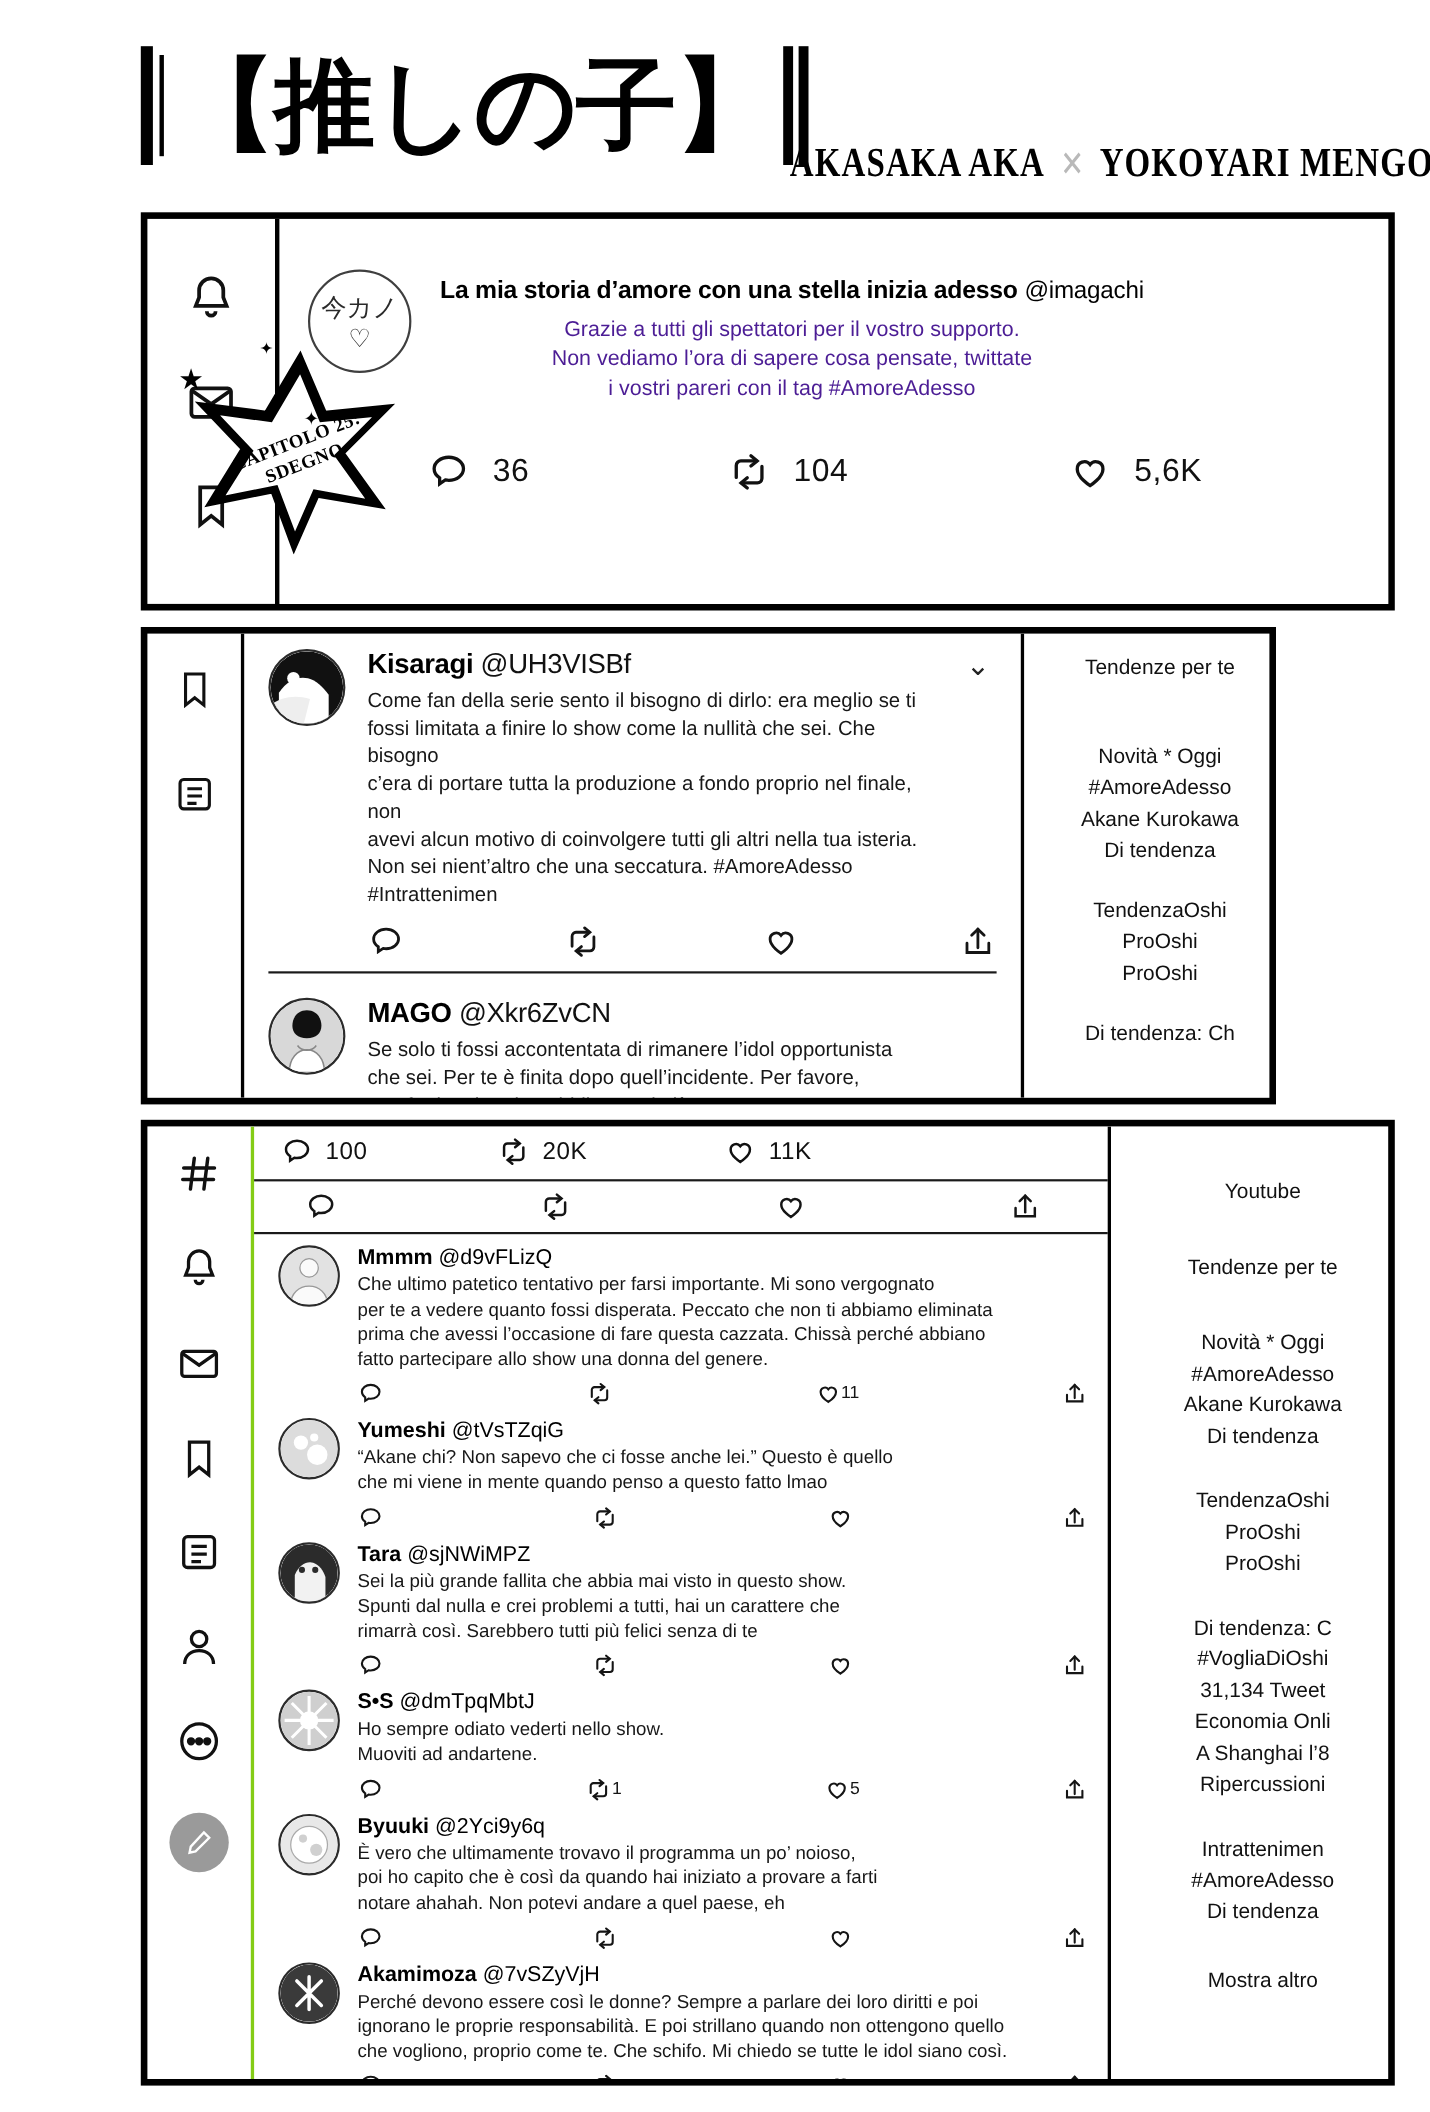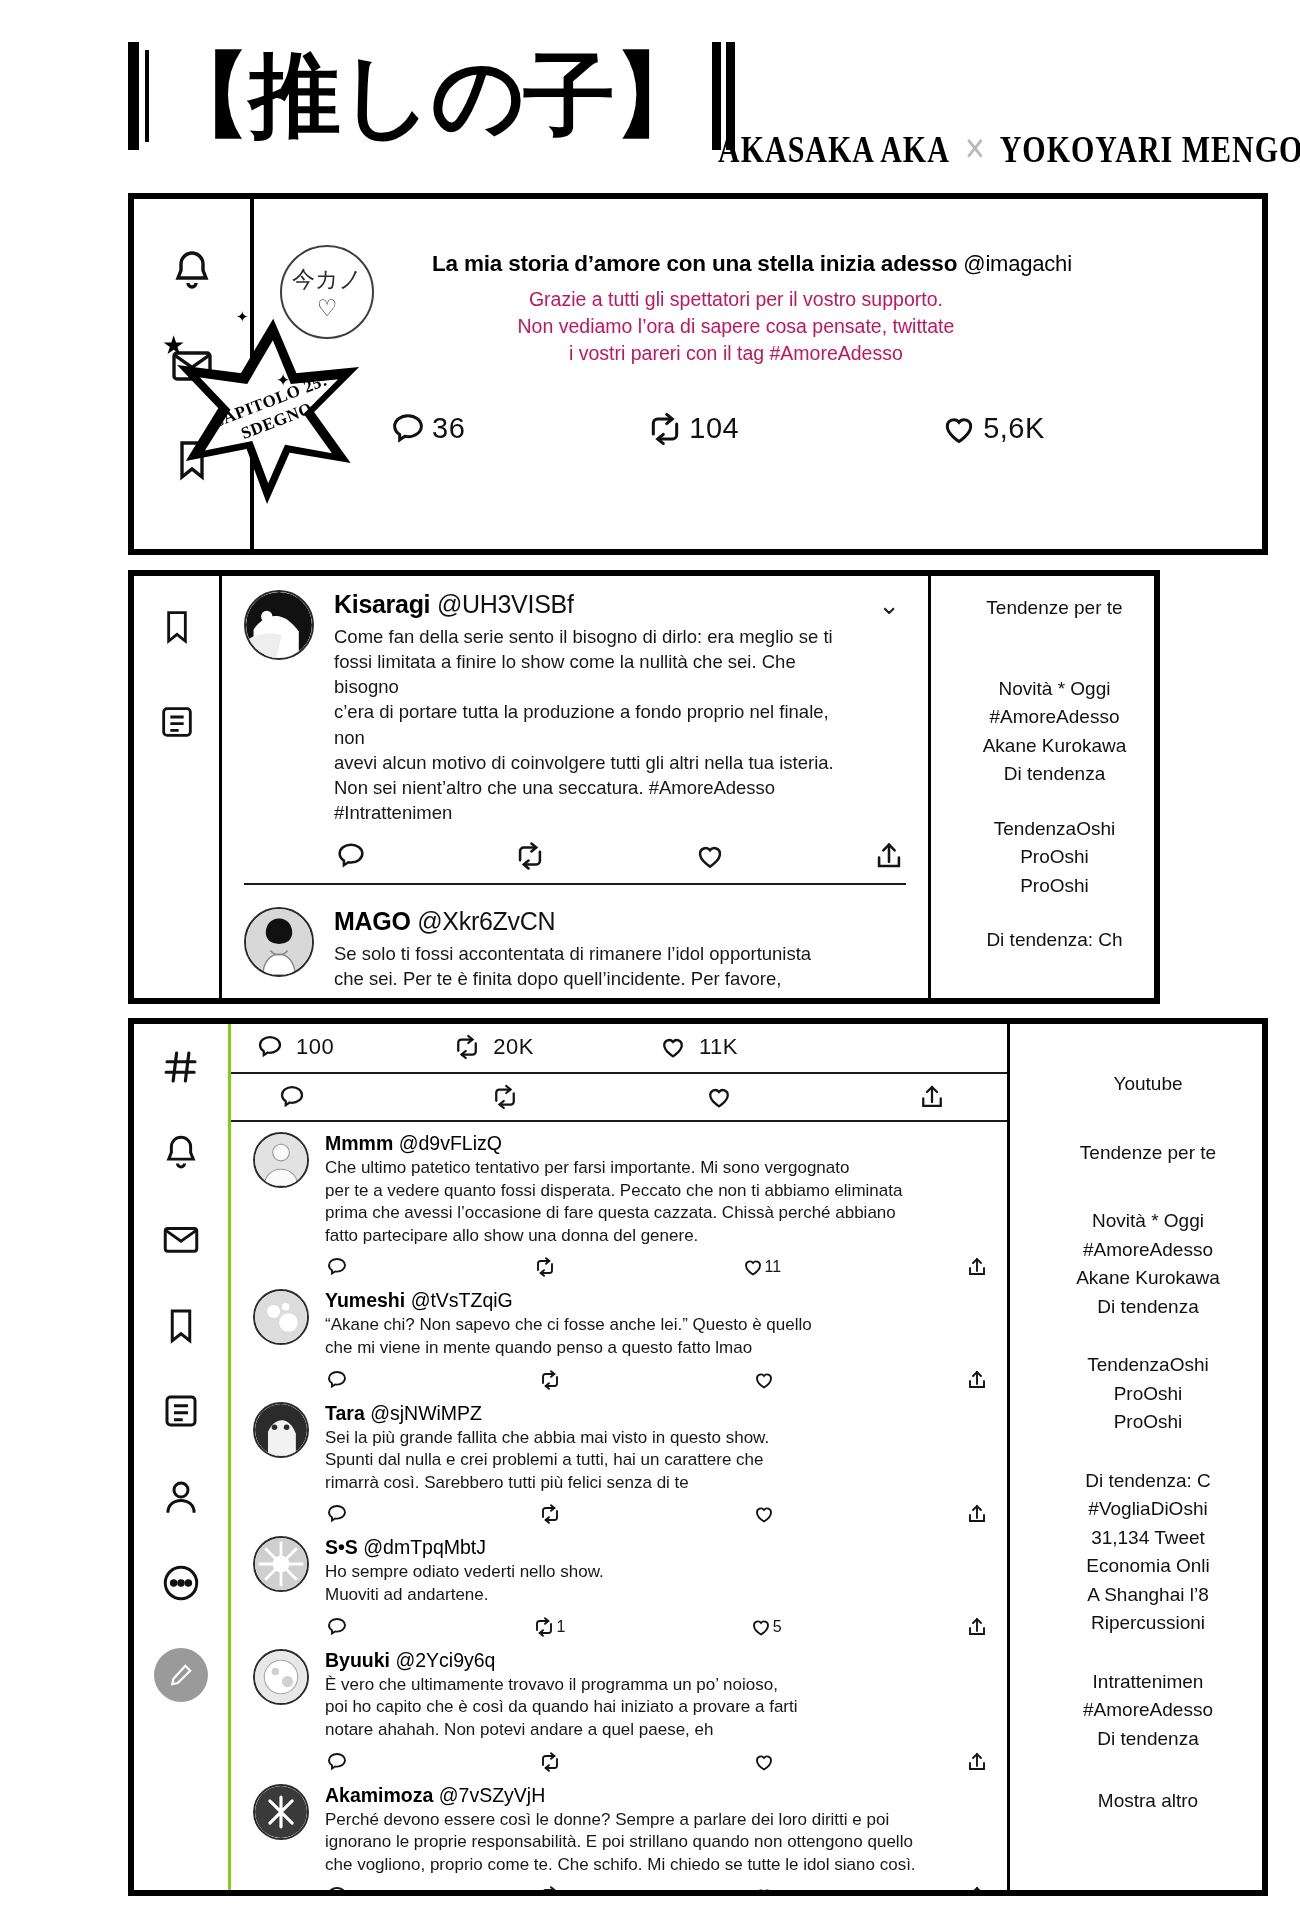--- a/index.html
+++ b/index.html
@@ -55,26 +55,26 @@
   .rail-ico svg { width:100%; height:100%; display:block; }
 
   .tweet-main { position:absolute; left:26px; top:48px; right:24px;text-align:center; }
   .tm-row { display:flex; gap:26px; }
   .avatar-circle {
     width:94px; height:94px; border-radius:50%; border:2.5px solid #3f3f3f;
     background:#fff; flex:none; display:flex; align-items:center; justify-content:center;
     font-family:"DejaVu Sans", sans-serif; font-size:23px; color:#2a2a2a; overflow:hidden;
   }
   .tm-text { padding-top:6px; }
-  .tm-title { font-size:22.5px; font-weight:700; color:#000; letter-spacing:-0.2px;margin-left:32px; }
+  .tm-title { font-size:22.5px; font-weight:700; color:#000; letter-spacing:-0.2px; }
   .tm-title .handle { font-weight:400; font-size:22px; }
-  .tm-body { margin-top:9px; font-size:19.5px; line-height:1.38; color:#be185d; }
+  .tm-body { margin-top:9px; font-size:19.5px; line-height:1.38; color:#4c1d95; }
 
   .metrics { display:flex; align-items:center; margin-top:42px; padding-left:108px; gap:0; }
-  .metric { display:flex; align-items:center; gap:4px; }
+  .metric { display:flex; align-items:center; gap:20px; }
   .metric .mi { width:40px; height:40px; color:#111; }
   .metric .mi svg { width:100%; height:100%; display:block; }
   .metric .mv { font-size:29px; color:#111; letter-spacing:0.5px; }
   .m-gap1 { width:180px; } .m-gap2 { width:200px; }
 
   
   .chapter-star {
     position:absolute; left:175px; top:318px; width:196px; height:186px; z-index:40;
   }
   .chapter-star svg { position:absolute; inset:0; width:100%; height:100%; }

